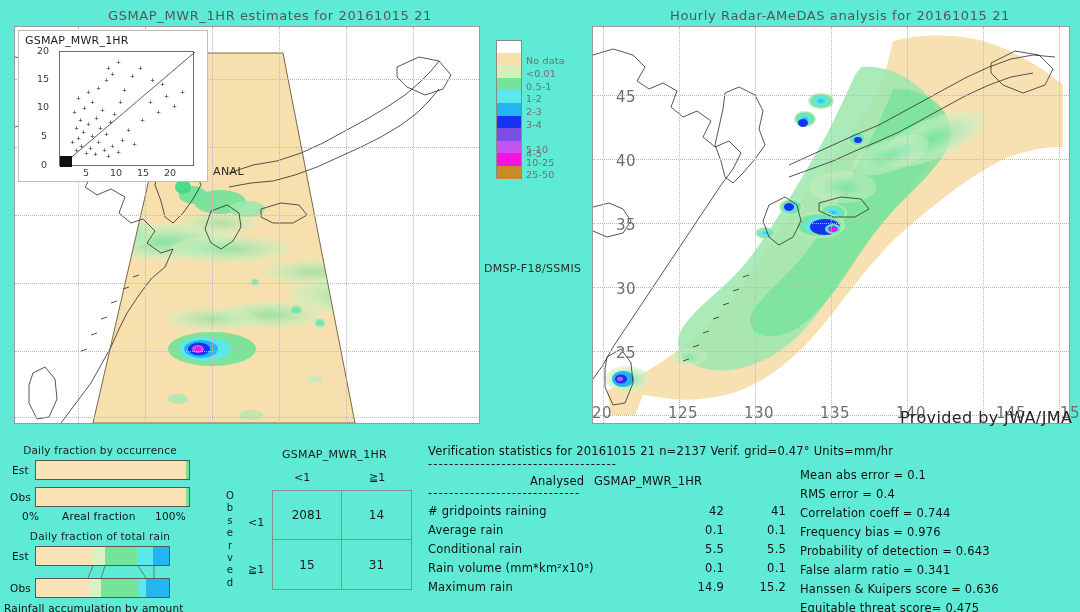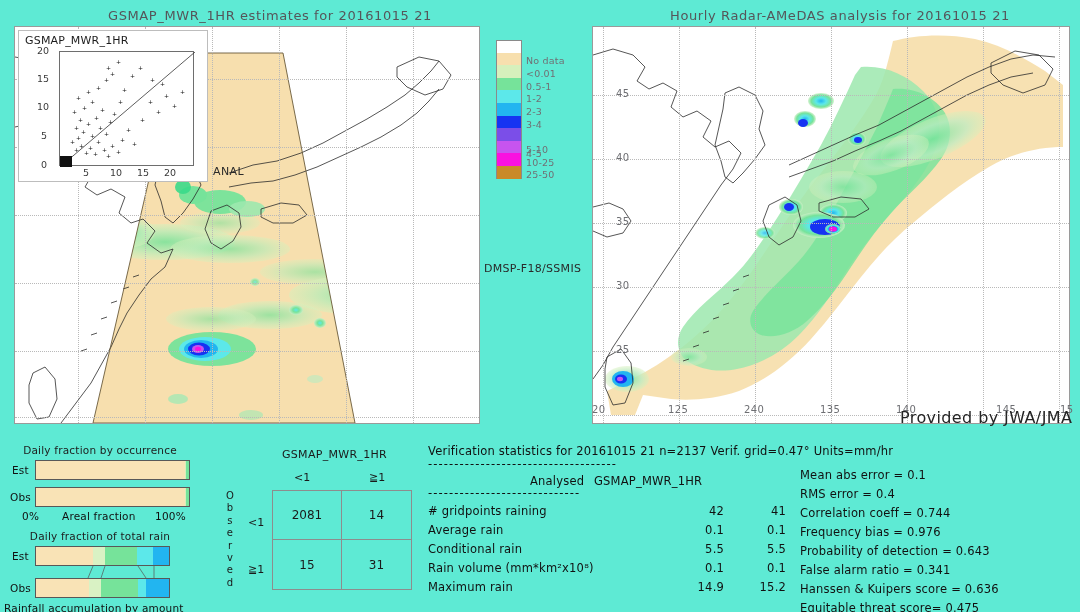--- a/index.html
+++ b/index.html
@@ -23,21 +23,21 @@
     position: absolute; border: 1px solid #9a9a9a; background: #ffffff;
     overflow: hidden;
   }
   .grid-v, .grid-h {
     position: absolute; pointer-events: none;
   }
   .grid-v { width: 0; border-left: 1px dotted #b9b9b9; top:0; bottom:0; }
   .grid-h { height: 0; border-top: 1px dotted #b9b9b9; left:0; right:0; }
 
   .ticklbl {
-    position: absolute; font-size: 10px; color: #6d6e72;
+    position: absolute; font-size: 15px; color: #6d6e72;
     letter-spacing: .4px; white-space: nowrap;
   }
 
   .maplabel {
     position:absolute; font-size: 11px; color:#2a2a2a; white-space:nowrap;
     letter-spacing:.3px;
   }
   .provided {
     position:absolute; font-size: 16px; color:#242424; white-space:nowrap;
     letter-spacing:.4px;
@@ -410,21 +410,21 @@
     <div class="grid-h" style="top:388px;"></div>
   </div>
 
   <div class="ticklbl" style="left:616px; top:88px;">45</div>
   <div class="ticklbl" style="left:616px; top:152px;">40</div>
   <div class="ticklbl" style="left:616px; top:216px;">35</div>
   <div class="ticklbl" style="left:616px; top:280px;">30</div>
   <div class="ticklbl" style="left:616px; top:344px;">25</div>
   <div class="ticklbl" style="left:592px; top:404px;">20</div>
   <div class="ticklbl" style="left:668px; top:404px;">125</div>
-  <div class="ticklbl" style="left:744px; top:404px;">240</div>
+  <div class="ticklbl" style="left:744px; top:404px;">130</div>
   <div class="ticklbl" style="left:820px; top:404px;">135</div>
   <div class="ticklbl" style="left:896px; top:404px;">140</div>
   <div class="ticklbl" style="left:972px; top:404px;margin-left:24px;">145</div>
   <div class="ticklbl" style="left:1060px; top:404px;">15</div>
 
   <div class="provided" style="left:900px; top:408px;">Provided by JWA/JMA</div>
 
   <div class="bpanel" style="left:0px; top:444px; width:200px; height:62px;">
     <div class="bttl" style="left:0px; top:0px; width:200px;">Daily fraction by occurrence</div>
     <div class="blab" style="left:12px; top:20px;">Est</div>

